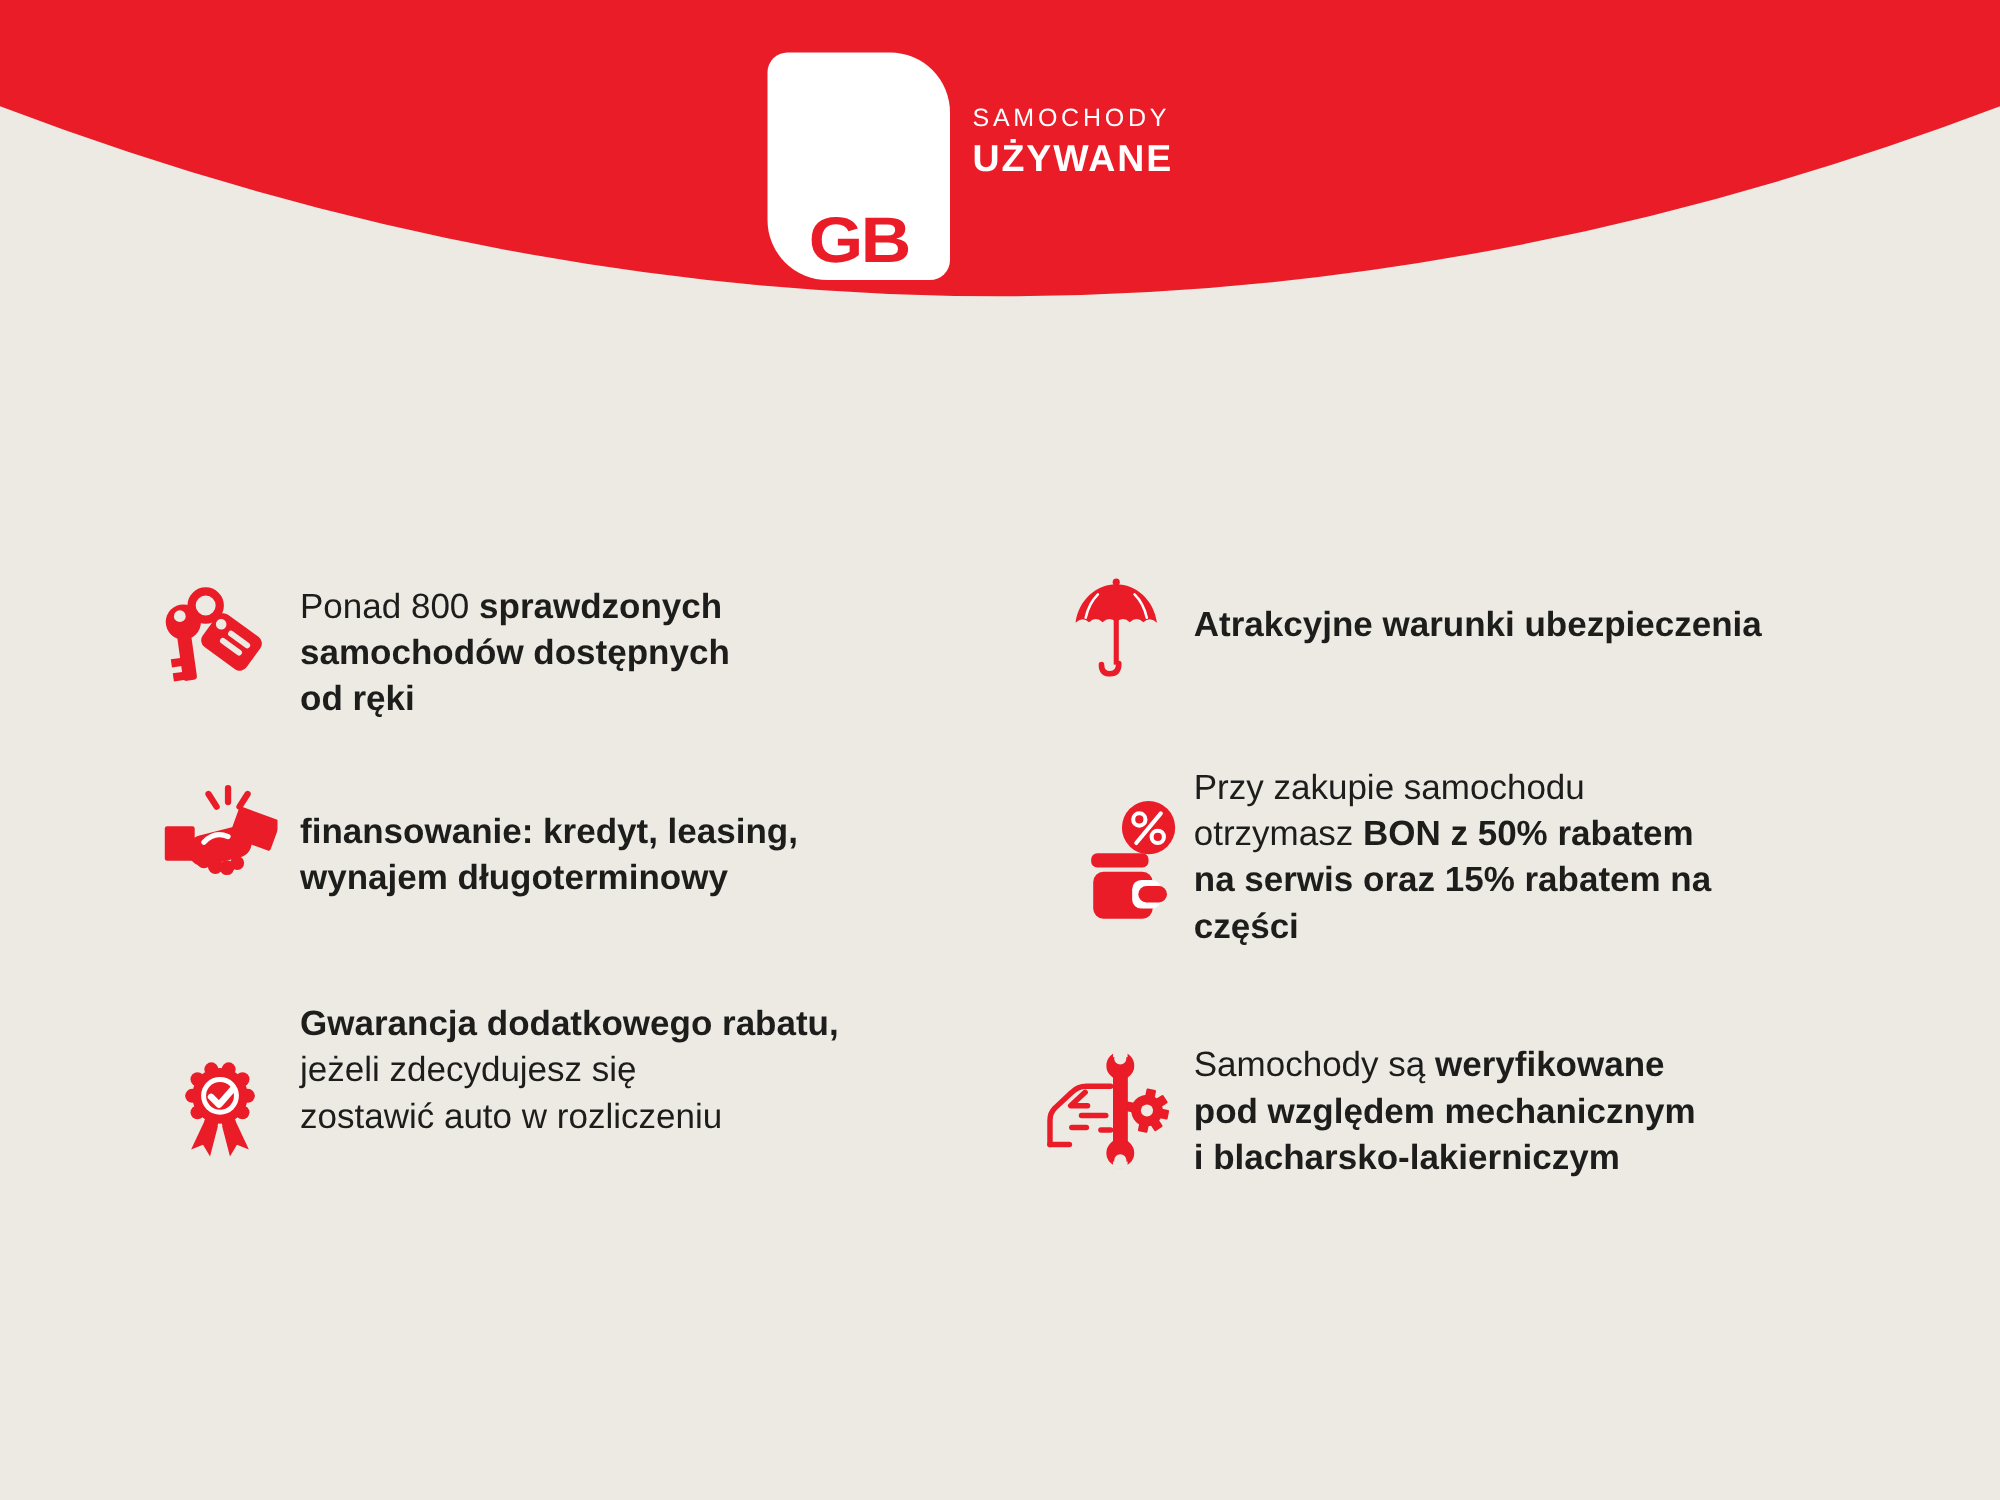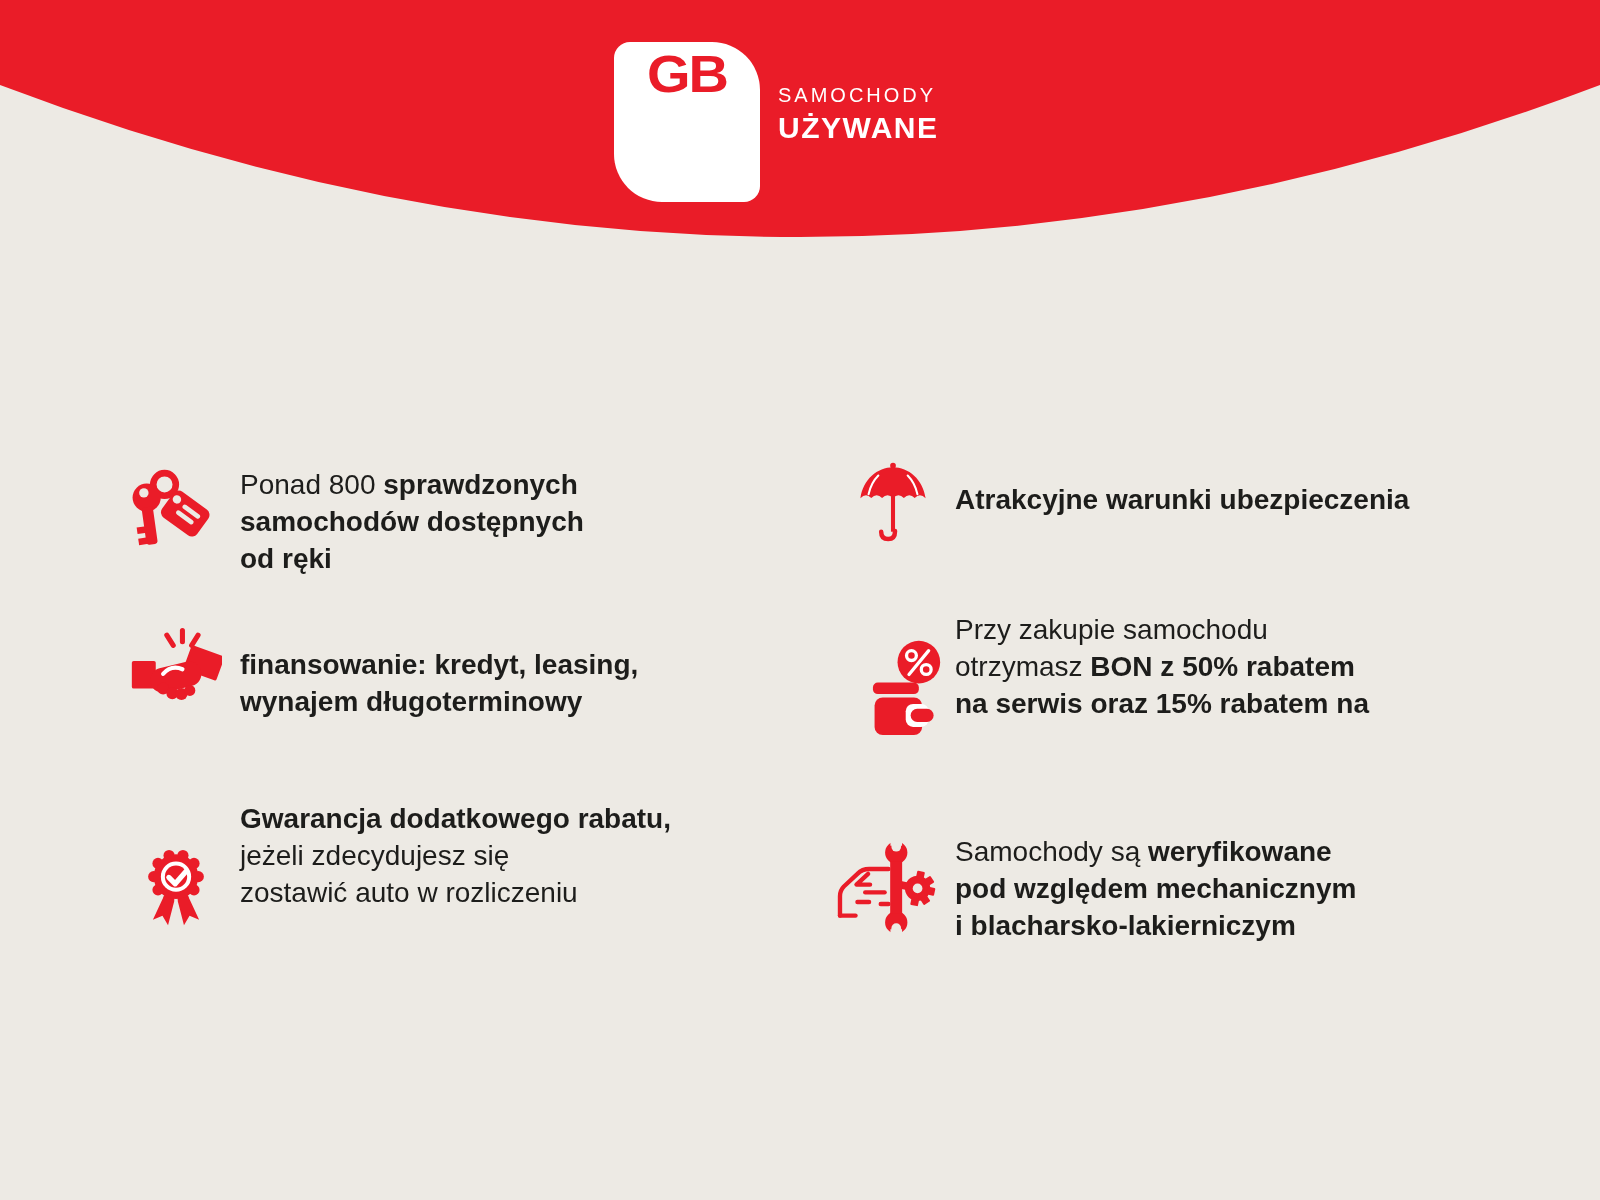--- a/index.html
+++ b/index.html
@@ -15,24 +15,24 @@
     background:var(--beige);
     position:relative;
     overflow:hidden;
     color:var(--text);
   }
   .stage{position:absolute;inset:0;width:1600px;height:1200px;}
 
   
   .header-curve{position:absolute;left:0;top:0;width:1600px;height:400px;color:var(--red);}
   .logo-box{
-    position:absolute;left:614px;top:42px;width:146px;height:160px;
+    position:absolute;left:614px;top:42px;width:146px;height:182px;
     background:var(--white);
     border-radius:16px 48px 16px 48px;
-    display:flex;align-items:flex-start;justify-content:center;
+    display:flex;align-items:flex-end;justify-content:center;
   }
   .logo-text{
     color:var(--red);
     font-size:56px;font-weight:800;letter-spacing:-2px;
     transform:scaleY(.92);
   }
   .brand{position:absolute;left:778px;top:84px;color:var(--white);}
   .brand-top{font-size:20px;font-weight:500;letter-spacing:3px;}
   .brand-bottom{font-size:30px;font-weight:800;letter-spacing:1.5px;margin-top:4px;}
 
@@ -153,20 +153,21 @@
     </g>
     <rect x="6" y="52" width="56" height="14" rx="6" fill="currentColor"></rect>
     <rect x="8" y="70" width="58" height="46" rx="10" fill="currentColor"></rect>
     <rect x="46" y="78" width="28" height="28" rx="9" fill="#FFFFFF"></rect>
     <rect x="52" y="84" width="28" height="16" rx="8" fill="currentColor"></rect>
   </svg>
   <div class="ftext" style="left:955px;top:611px">
       <div class="tline"><span>Przy zakupie samochodu</span></div>
       <div class="tline"><span>otrzymasz </span><span class="b">BON z 50% rabatem</span></div>
       <div class="tline"><span class="b">na serwis oraz 15% rabatem na</span></div>
+      <div class="tline"><span class="b">części</span></div>
     </div>
 
   <svg class="feature-icon" style="left:832px;top:838px;width:112px;height:97px" viewBox="0 0 115 100" aria-hidden="true">
     <g stroke="currentColor" stroke-width="4.5" fill="none" stroke-linecap="round" stroke-linejoin="round">
       <path d="M8,80 V60 q0,-6 4,-10 l14,-13 q5,-5 12,-5 h20"></path>
       <path d="M8,80 h16"></path>
       <path d="M37,37 L25,48 h14"></path>
       <path d="M34,56 h20"></path>
       <path d="M26,66 h12"></path>
       <path d="M50,68 h8"></path>

